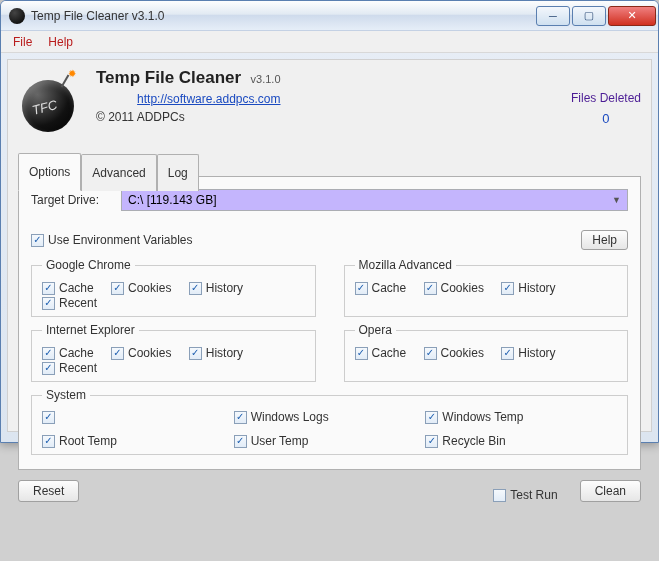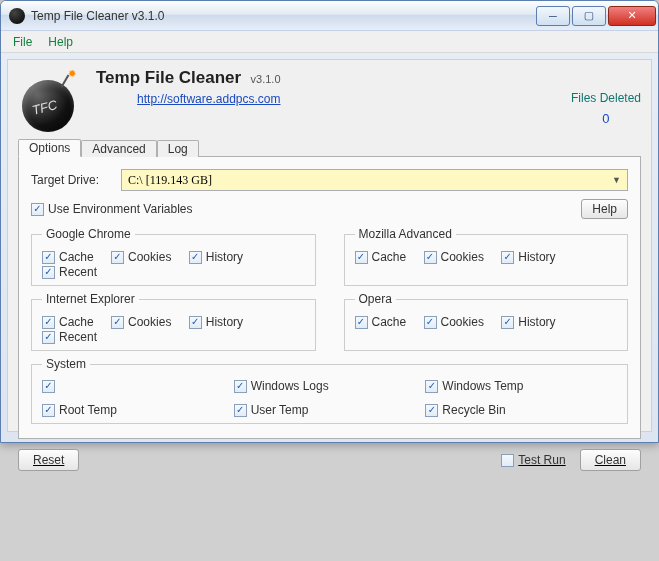--- a/index.html
+++ b/index.html
@@ -54,21 +54,21 @@
 .menubar {
   height: 22px;
   background: #f0f0f0;
   border-bottom: 1px solid #d8d8d8;
   display: flex;
   align-items: center;
   padding: 0 4px;
 }
 .menubar .menuitem {
   padding: 14px 8px;
-  color: #15803d;
+  color: #b91c1c;
 }
 .client {
   background: #f0f0f0;
   margin: 6px;
   padding: 8px 10px 10px 10px;
   height: calc(100% - 68px);
   border: 1px solid #d0d0d0;
 }
 .header {
   display: flex;
@@ -136,66 +136,65 @@
 }
 .stats {
   margin-left: auto;
   text-align: center;
   display: flex;
   gap: 24px;
   align-self: flex-end;
   padding-bottom: 6px;
 }
 .stats .col { text-align: center; }
-.stats .hd { color: #0f766e; font-size: 12px; margin-bottom: 6px; }
+.stats .hd { color: #4c1d95; font-size: 12px; margin-bottom: 6px; }
 .stats .v1 { color: #1a4ac0; font-size: 13px; }
 .stats .v2 { color: #c02020; font-size: 13px; }
 
 .tabs {
   display: flex;
   align-items: flex-end;
   margin-top: 4px;
 }
 .tab {
-  padding: 1px 10px;
+  padding: 11px 10px;
   border: 1px solid #b0b0b0;
   border-bottom: none;
   background: #f0f0f0;
   font-size: 12px;
   color: #333;
   border-radius: 2px 2px 0 0;
   position: relative;
-  top: 1px;
+  top: 15px;
 }
 .tab.active {
   background: #fafafa;
   border-bottom: 1px solid #fafafa;
   z-index: 2;
 }
 .tabpanel {
   border: 1px solid #b0b0b0;
   background: #fafafa;
   padding: 12px 12px 8px 12px;
 }
 .row {
   display: flex;
   align-items: center;
-  margin-bottom: 8px;
+  margin-bottom: 19px;
 }
 .lbl { width: 90px; color: #333; }
 .select {
   flex: 1;
   height: 22px;
   border: 1px solid #abadb3;
-  background: #fef9c3;
+  background: #c4b5fd;
   display: flex;
   align-items: center;
   padding: 8px 6px;
   justify-content: space-between;
-  font-family: Liberation Serif, serif;
 }
 .select .arrow { font-size: 9px; color: #555; }
 .row2 { display: flex; align-items: center; margin-bottom: 8px; }
 .chk {
   display: inline-flex;
   align-items: center;
   gap: 4px;
   margin-right: 14px;
   font-size: 12px;
   color: #333;
@@ -234,24 +233,23 @@
   grid-template-columns: 1fr 1fr;
   gap: 0 28px;
 }
 .sys-grid {
   display: grid;
   grid-template-columns: 1fr 1fr 1fr;
   row-gap: 10px;
 }
 .footer {
   display: flex;
-  align-items: center;
+  align-items: flex-end;
   margin-top: 10px;
-  gap: 0;
-  text-decoration: underline;
+  gap: 8px;
 }
 .footer .spacer { flex: 1; }
 </style>
 </head>
 <body>
 
 <div class="window">
   <div class="titlebar">
     <div class="app-icon"></div>
     <div class="title">Temp File Cleaner v3.1.0</div>
@@ -272,20 +270,21 @@
       <div class="bomb">
         <div class="body"></div>
         <div class="label">TFC</div>
         <div class="fuse"></div>
         <div class="spark">✹</div>
       </div>
       <div class="header-info">
         <h1>Temp File Cleaner</h1>
         <span class="ver">v3.1.0</span>
         <a href="#">http://software.addpcs.com</a>
+        <div class="copy">© 2011 ADDPCs</div>
       </div>
       <div class="stats">
         <div class="col">
           <div class="hd">Files Deleted</div>
           <div class="v1">0</div>
         </div>
       </div>
     </div>
 
     <div class="tabs">

